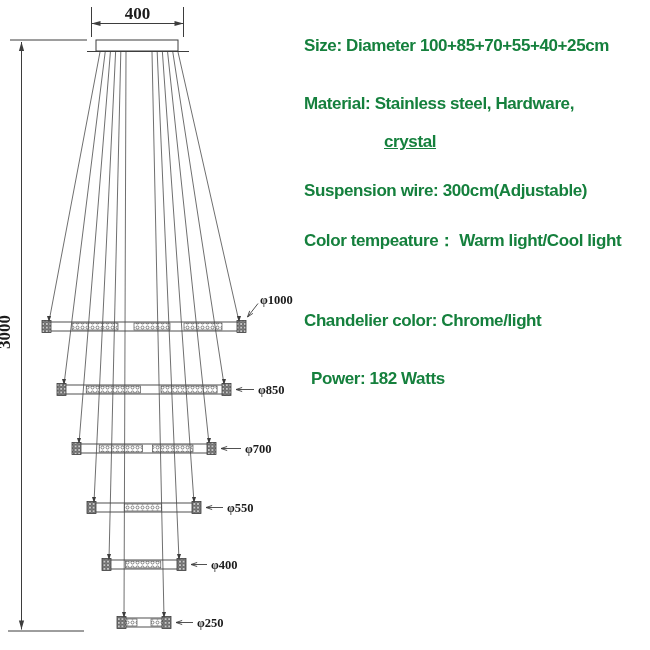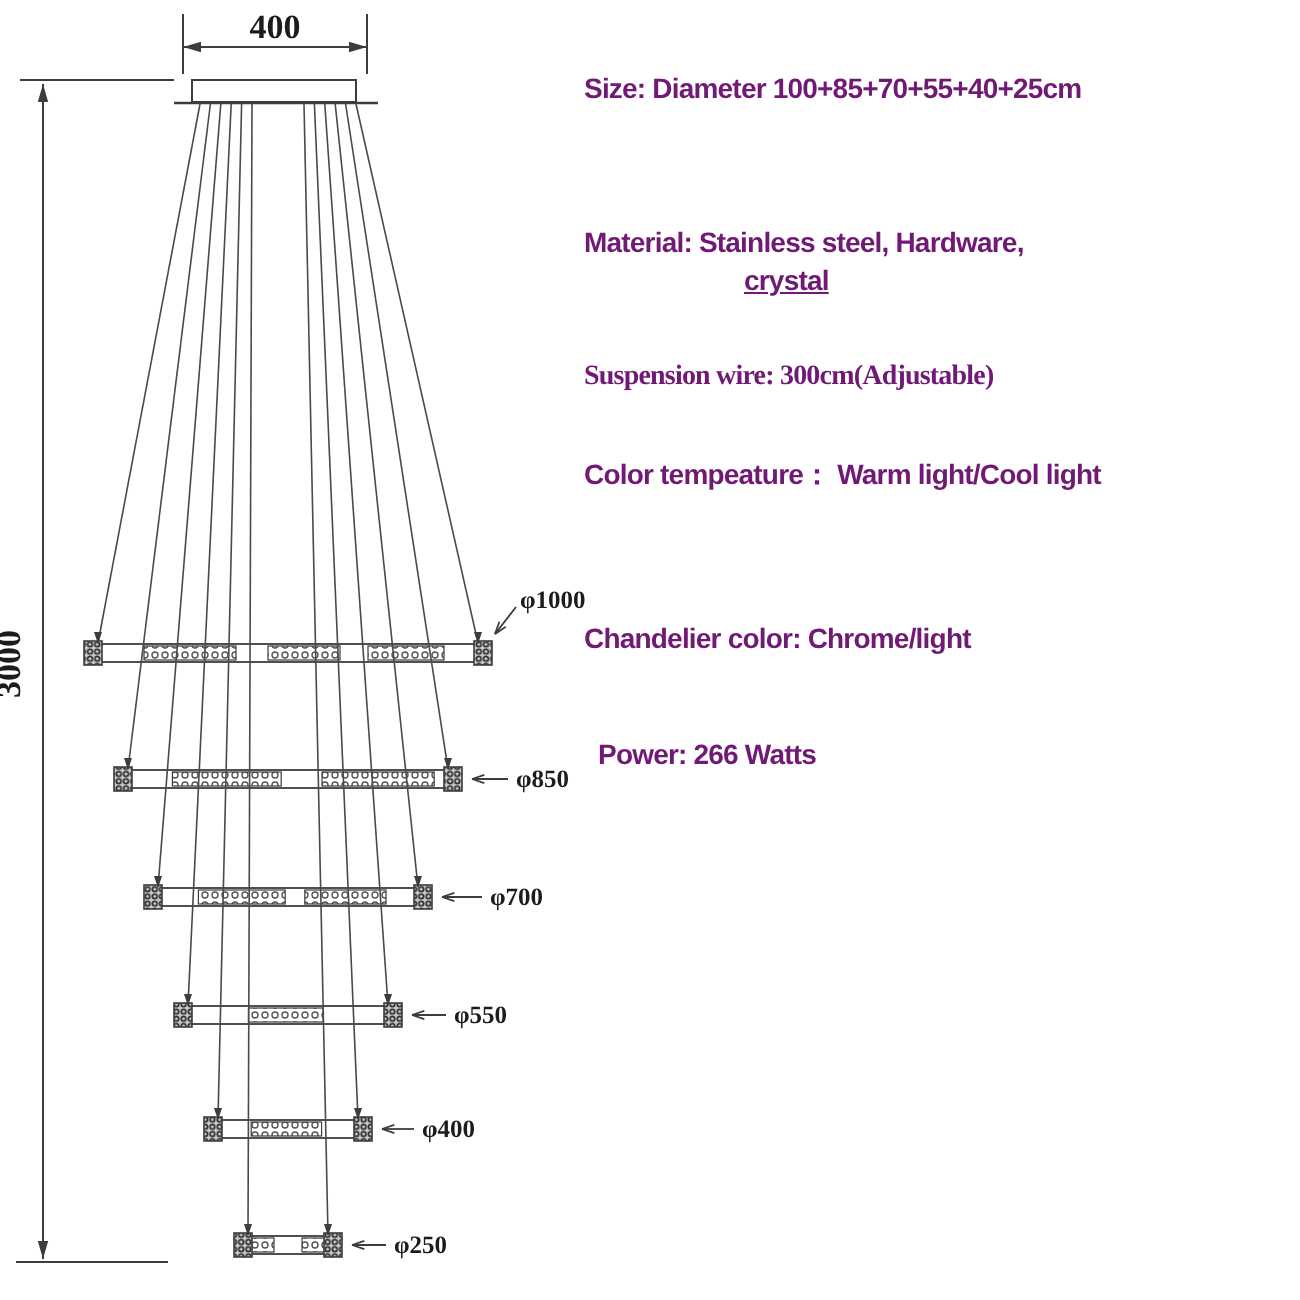--- a/index.html
+++ b/index.html
@@ -3,23 +3,23 @@
 <meta charset="utf-8">
 <style>
   html,body{margin:0;padding:0;}
   body{
     width:650px;height:650px;position:relative;background:#ffffff;overflow:hidden;
     font-family:"Liberation Sans",sans-serif;
   }
   #stage{position:absolute;left:0;top:0;width:650px;height:650px;}
   svg text{font-family:"Liberation Serif",serif;fill:#1c1c1c;}
   .spec{
-    position:absolute;white-space:nowrap;color:#701a75;
+    position:absolute;white-space:nowrap;color:#15803d;
     font-family:"Liberation Sans",sans-serif;
-    font-size:14px;font-weight:700;letter-spacing:-0.4px;
+    font-size:17px;font-weight:700;letter-spacing:-0.4px;margin-left:12px;
   }
 </style>
 </head>
 <body>
 
 <svg id="stage" viewBox="0 0 650 650" width="650" height="650" xmlns="http://www.w3.org/2000/svg">
   <defs>
     <pattern id="crystal" width="5" height="5" patternUnits="userSpaceOnUse">
       <rect width="5" height="5" fill="#ffffff"></rect>
       <circle cx="2.5" cy="2.5" r="1.5" fill="none" stroke="#555" stroke-width="0.7"></circle>
@@ -151,19 +151,19 @@
         <line x1="176" y1="622.5" x2="193" y2="622.5" stroke="#3d3d3d" stroke-width="0.9"></line>
         <line x1="176" y1="622.5" x2="182.17003021753587" y2="620.4553173559952" stroke="#3d3d3d" stroke-width="0.9"></line>
         <line x1="176" y1="622.5" x2="182.17003021753587" y2="624.5446826440048" stroke="#3d3d3d" stroke-width="0.9"></line>
         <text x="197" y="626.5" font-size="12.5" font-weight="700" text-anchor="start">φ250</text>
       </g>
     </g>
 </svg>
 
 <div>
   <div class="spec" style="left:292px;top:36px;">Size: Diameter 100+85+70+55+40+25cm</div>
-  <div class="spec" style="left:292px;top:113px;">Material: Stainless steel, Hardware,</div>
+  <div class="spec" style="left:292px;top:94px;">Material: Stainless steel, Hardware,</div>
   <div class="spec" style="left:372px;top:132px;text-decoration:underline;">crystal</div>
-  <div class="spec" style="left:292px;top:181px;font-family:Liberation Serif, serif;">Suspension wire: 300cm(Adjustable)</div>
+  <div class="spec" style="left:292px;top:181px;">Suspension wire: 300cm(Adjustable)</div>
   <div class="spec" style="left:292px;top:229px;">Color tempeature：  Warm light/Cool light</div>
   <div class="spec" style="left:292px;top:311px;">Chandelier color: Chrome/light</div>
-  <div class="spec" style="left:299px;top:369px;">Power: 266 Watts</div>
+  <div class="spec" style="left:299px;top:369px;">Power: 182 Watts</div>
 </div>
 
 </body></html>

